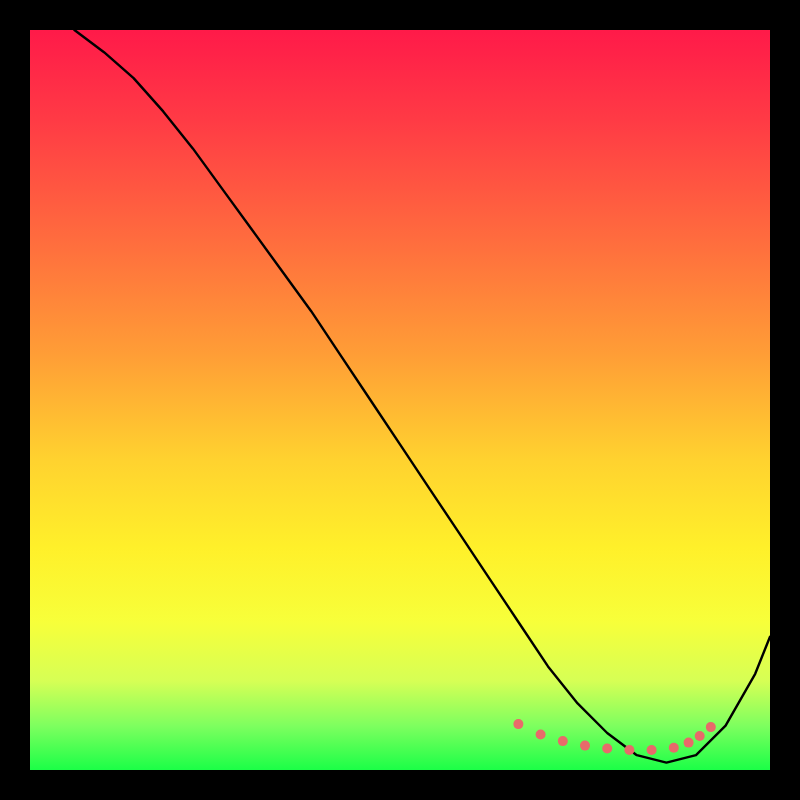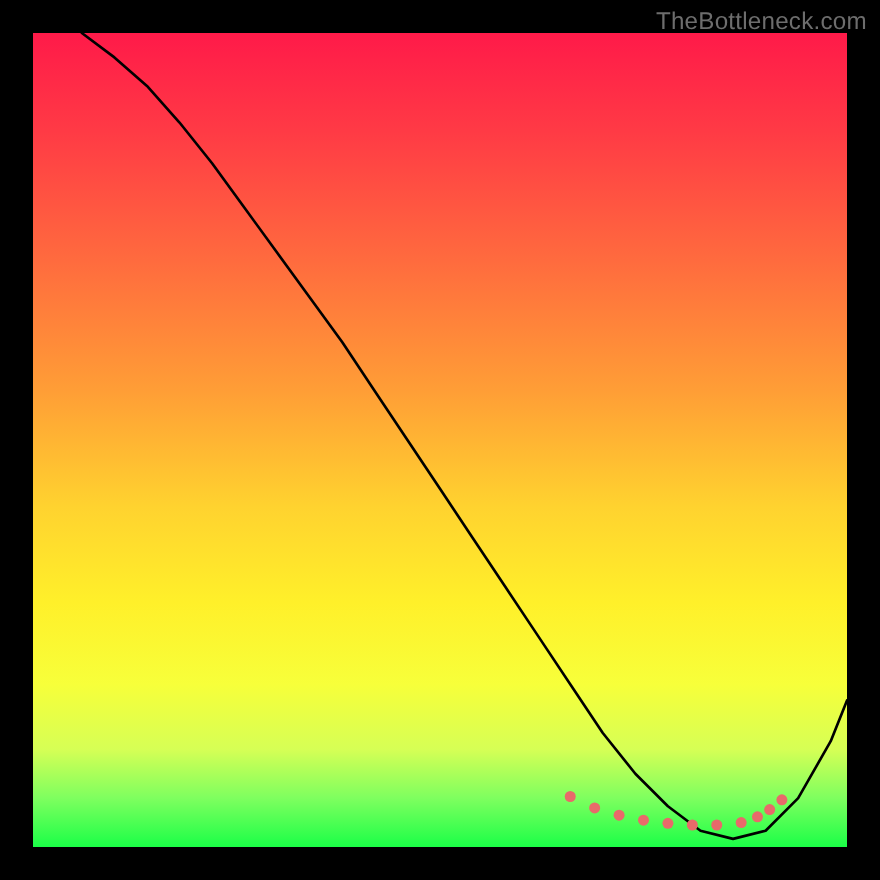--- a/index.html
+++ b/index.html
@@ -55,21 +55,20 @@
     top: 0;
     width: 740px;
     height: 740px;
     overflow: visible;
   }
 </style>
 </head>
 <body>
 
 <div class="frame">
-  <div class="watermark">TheBottleneck.com</div>
 
   <div class="plot-area">
     <svg class="curve" viewBox="0 0 740 740">
       <path id="curve-path" fill="none" stroke="#000000" stroke-width="2.4" stroke-linejoin="round" stroke-linecap="round" d="M44.4 0.0 L74.0 22.2 L103.6 48.1 L133.2 81.4 L162.8 118.4 L192.4 159.1 L222.0 199.8 L251.6 240.5 L281.2 281.2 L310.8 325.6 L340.4 370.0 L370.0 414.4 L399.6 458.8 L429.2 503.2 L458.8 547.6 L488.4 592.0 L518.0 636.4 L547.6 673.4 L577.2 703.0 L606.8 725.2 L636.4 732.6 L666.0 725.2 L695.6 695.6 L725.2 643.8 L740.0 606.8"></path>
       <g id="markers-group">
           <circle cx="488.4" cy="694.1" r="5" fill="#e86a6a"></circle>
           <circle cx="510.6" cy="704.5" r="5" fill="#e86a6a"></circle>
           <circle cx="532.8" cy="711.1" r="5" fill="#e86a6a"></circle>
           <circle cx="555.0" cy="715.6" r="5" fill="#e86a6a"></circle>
           <circle cx="577.2" cy="718.5" r="5" fill="#e86a6a"></circle>

